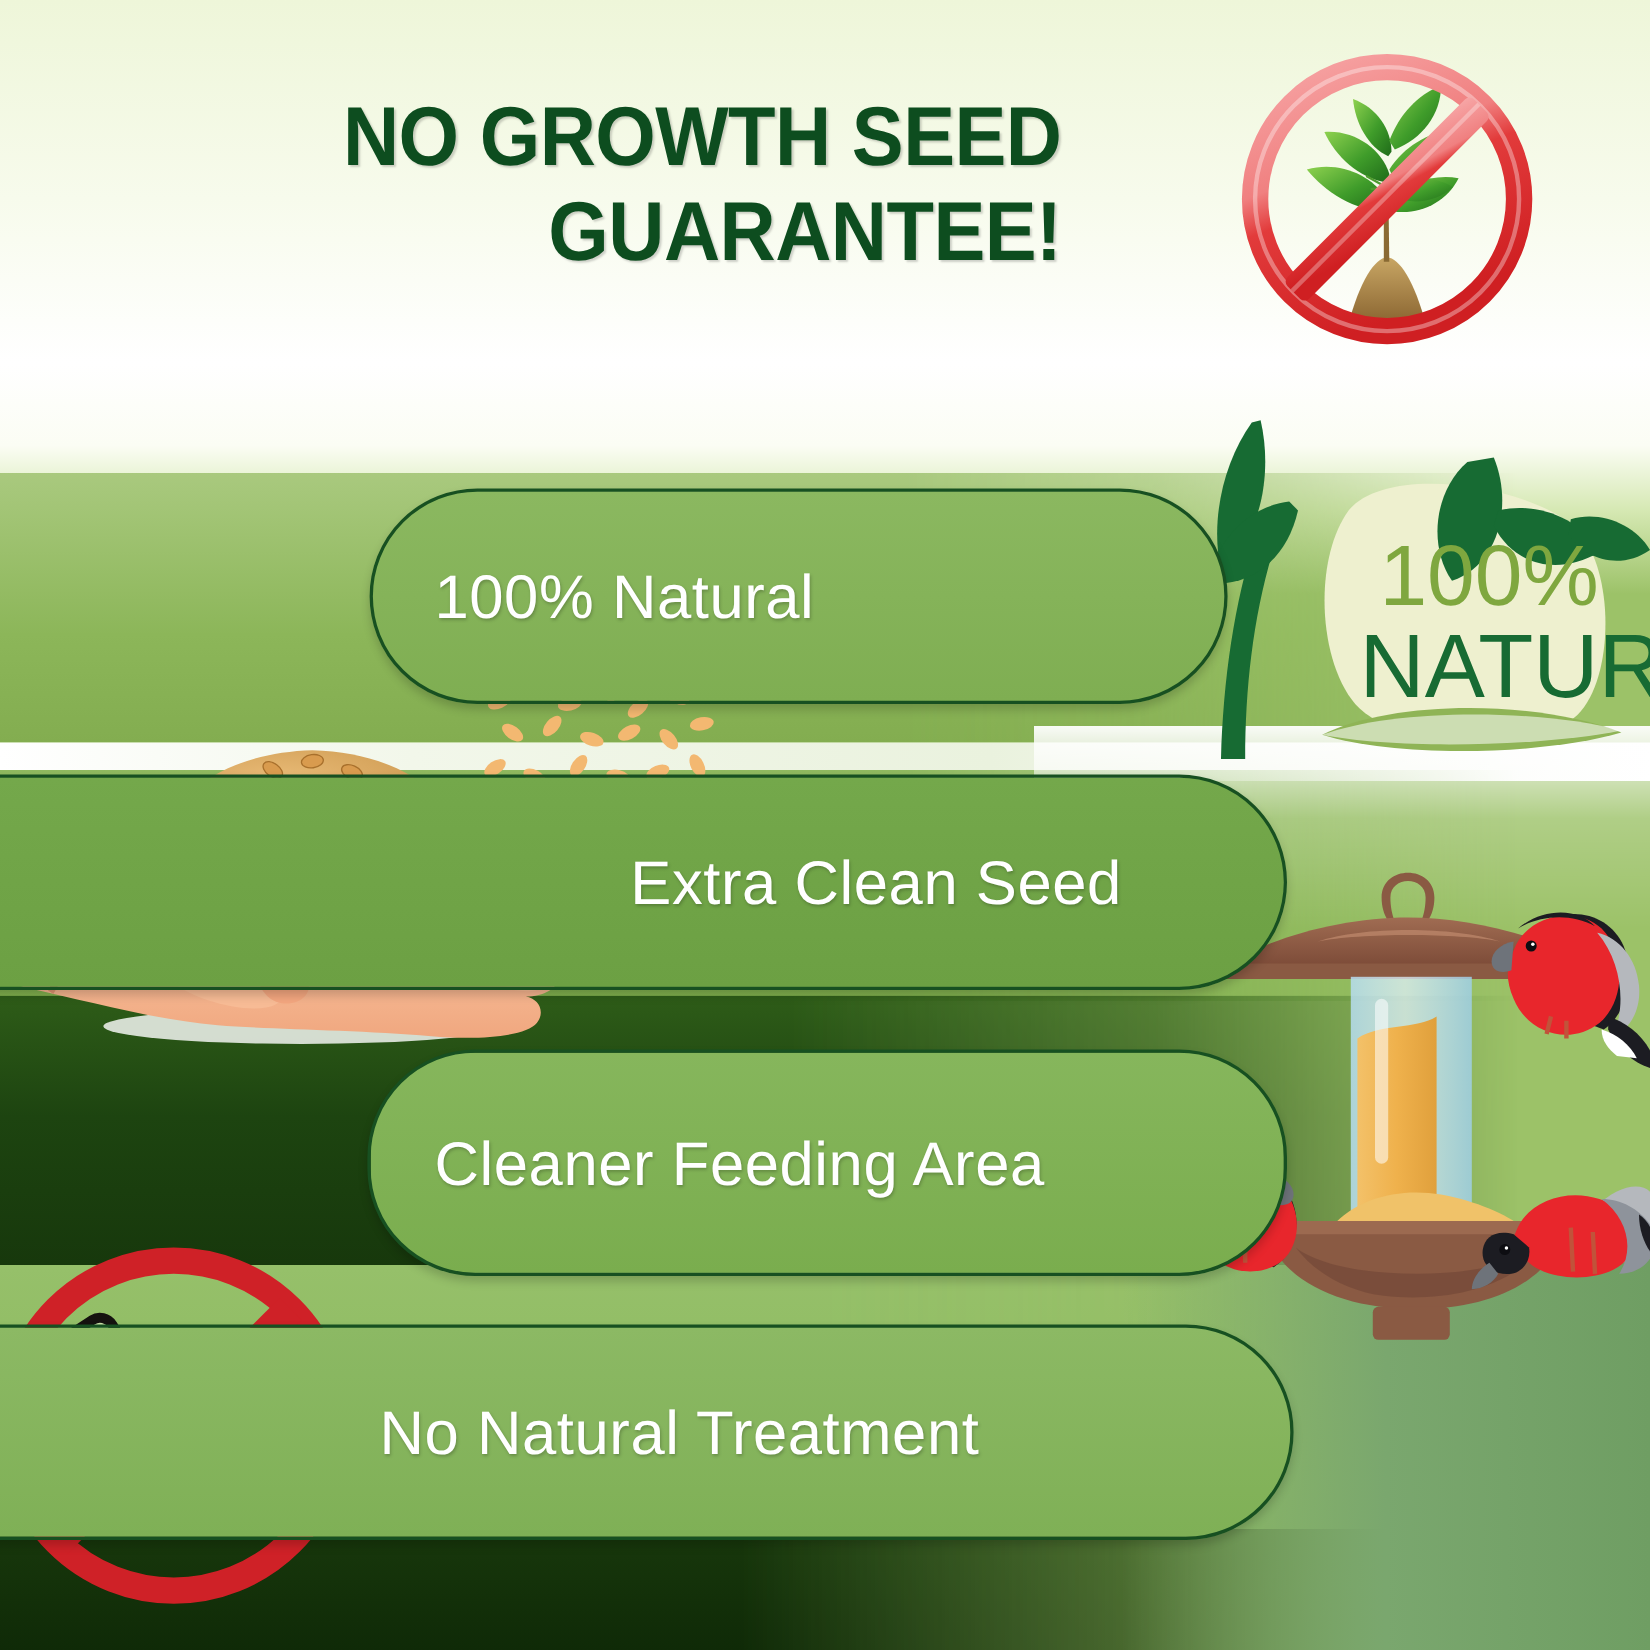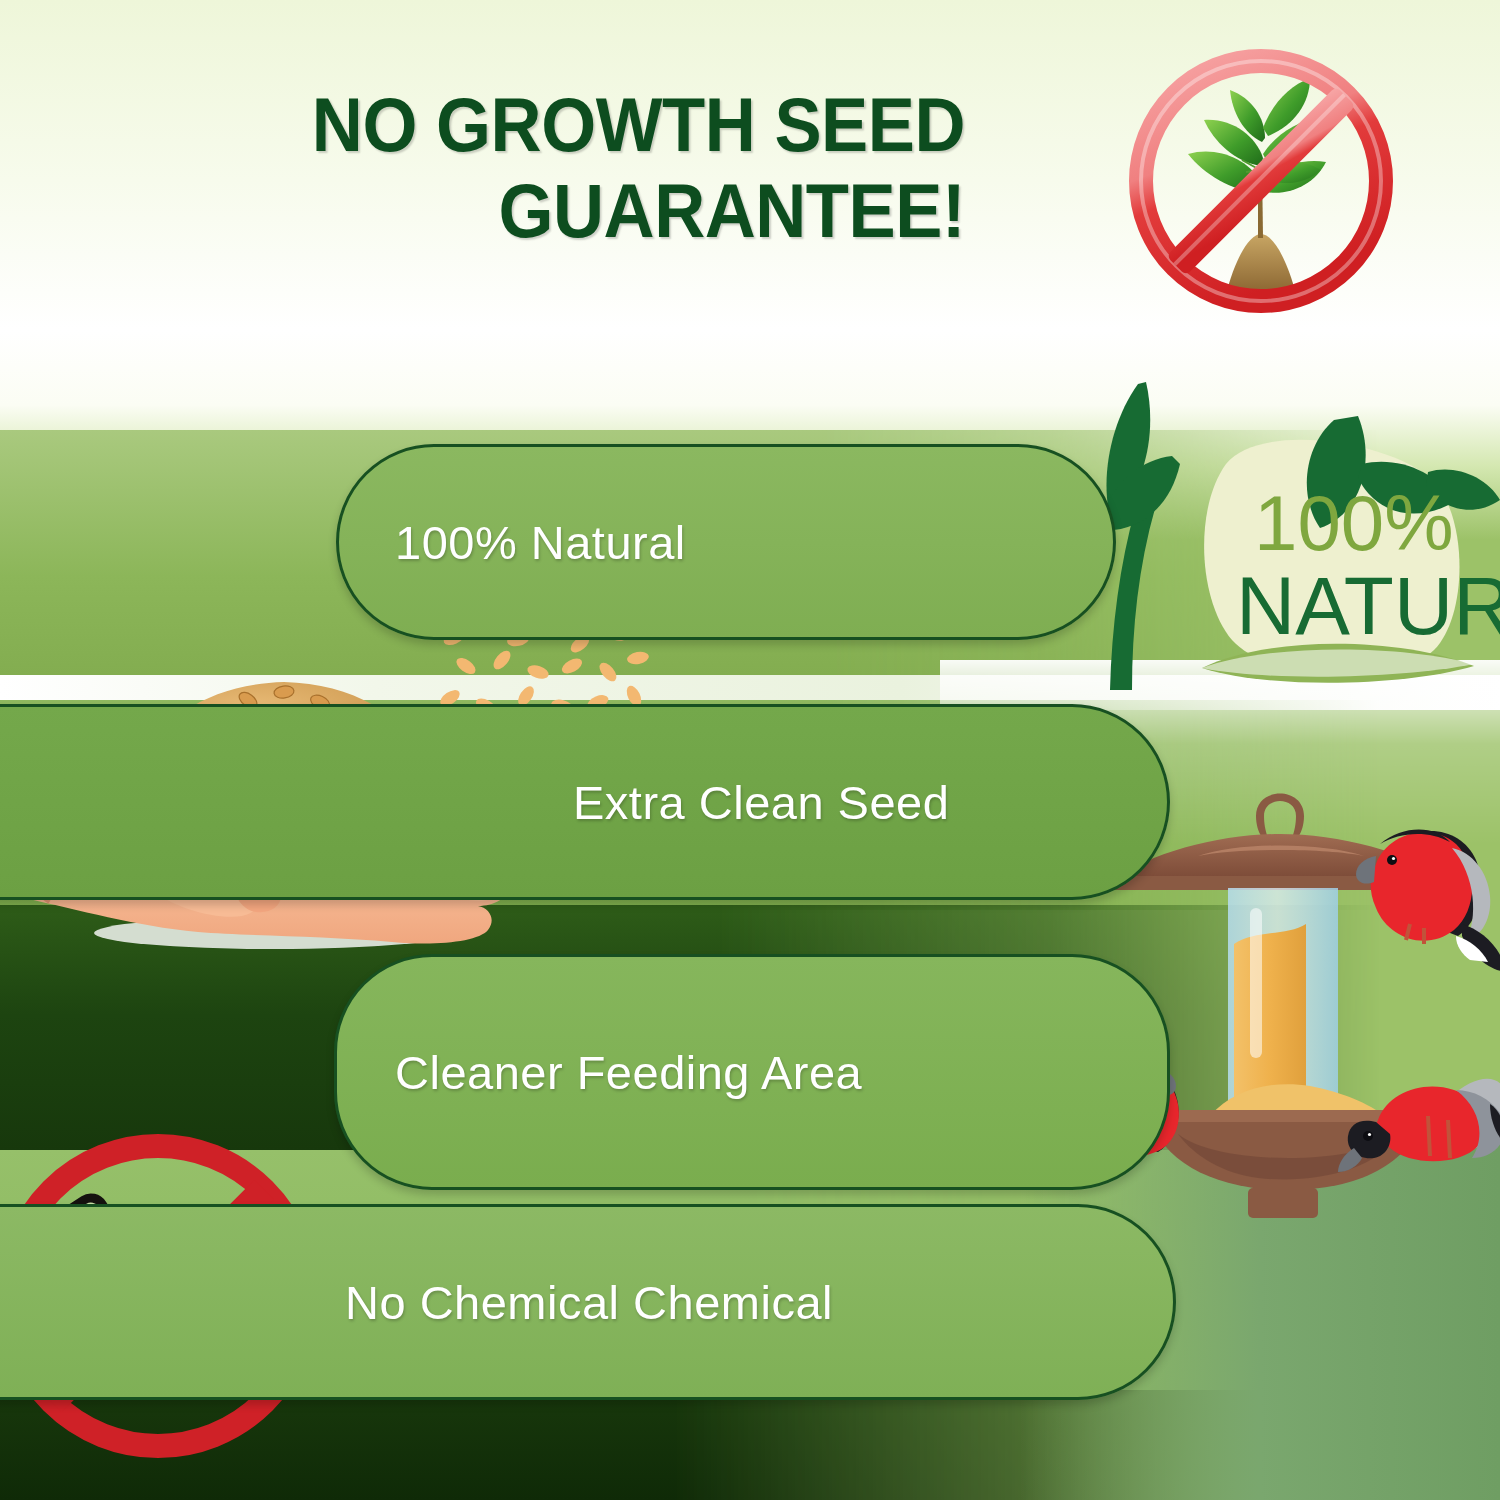--- a/index.html
+++ b/index.html
@@ -85,39 +85,39 @@
     position:absolute;
     display:flex;align-items:center;
     border:3px solid #175021;
     box-sizing:border-box;
     box-shadow:0 5px 9px rgba(0,0,0,.18);
   }
   .pill span{
     color:#ffffff;
     font-family:"Liberation Sans", sans-serif;
     font-weight:400;
-    font-size:47px;
+    font-size:56px;
     letter-spacing:.5px;
     text-shadow:1px 2px 3px rgba(0,0,0,.22);
     white-space:nowrap;
   }
   .pill-1{
     left:336px;top:444px;width:780px;height:196px;
     border-radius:98px;
     background:linear-gradient(180deg,#8bb860 0%,#7fae52 100%);
     padding-left:56px;
   }
   .pill-2{
     left:-120px;top:704px;width:1290px;height:196px;
     border-radius:98px;
     background:linear-gradient(180deg,#74a84b 0%,#6ca043 100%);
     padding-left:690px;
   }
   .pill-3{
-    left:334px;top:954px;width:836px;height:236px;
+    left:334px;top:954px;width:836px;height:206px;
     border-radius:98px;
     background:linear-gradient(180deg,#86b65c 0%,#7aad4e 100%);
     padding-left:58px;
   }
   .pill-4{
     left:-120px;top:1204px;width:1296px;height:196px;
     border-radius:98px;
     background:linear-gradient(180deg,#8cb964 0%,#7fb056 100%);
     padding-left:462px;
   }
@@ -427,16 +427,16 @@
   <div class="pill pill-1">
     <span>100% Natural</span>
   </div>
   <div class="pill pill-2">
     <span>Extra Clean Seed</span>
   </div>
   <div class="pill pill-3">
     <span>Cleaner Feeding Area</span>
   </div>
   <div class="pill pill-4">
-    <span>No Chemical Chemical</span>
+    <span>No Natural Treatment</span>
   </div>
 
 </div>
 
 </body></html>

